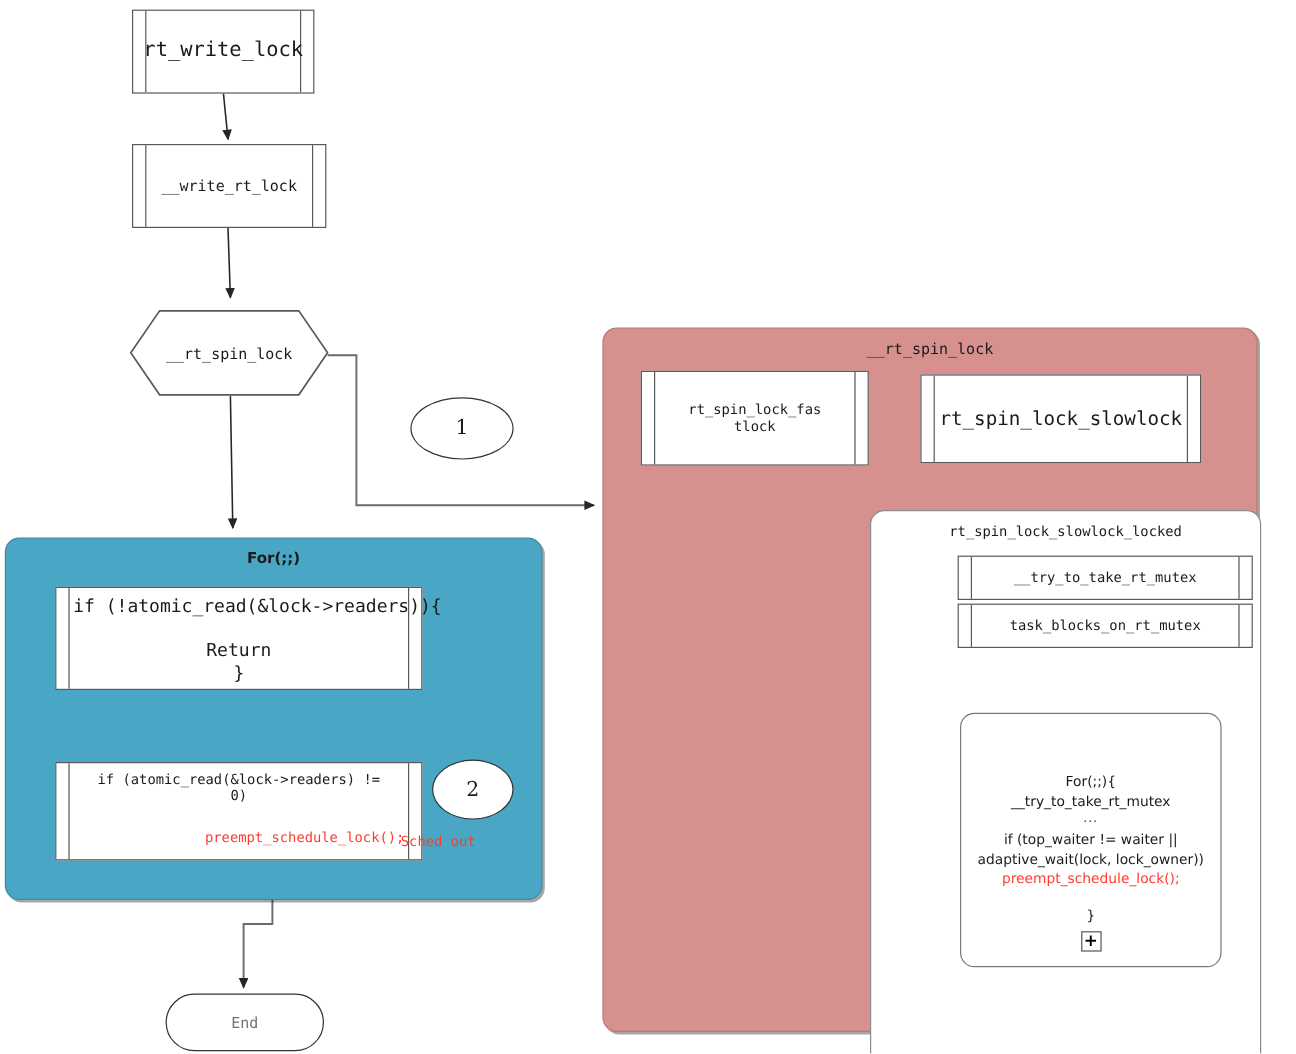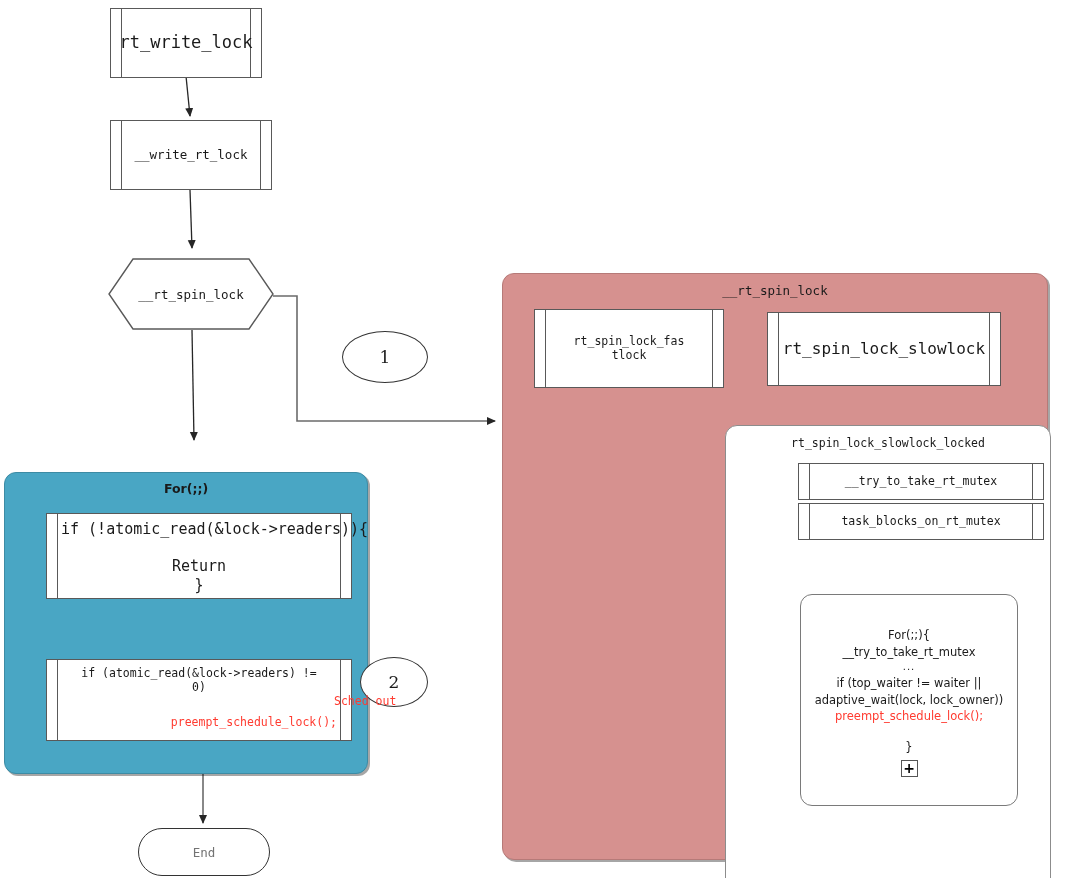--- a/index.html
+++ b/index.html
@@ -221,21 +221,21 @@
     </svg>
     <div class="hexlabel" style="font-size:12.5px;">
       <span>__rt_spin_lock</span>
     </div>
   </div>
 
   <div class="bubble" style="left:342px; top:331px; width:84px; height:50px; font-size:17px;">
     <span>1</span>
   </div>
 
-  <div class="group group-blue" style="left:4px; top:472px; width:364px; height:302px;">
+  <div class="group group-blue" style="left:4px; top:448px; width:448px; height:302px;">
     <div class="grouptitle" style="top:8px; font-family:'DejaVu Sans','Liberation Sans',sans-serif; font-size:12.5px; font-weight:600;">
       <span>For(;;)</span>
     </div>
 
     <div class="codebox" style="left:41px; top:40px; width:306px; height:86px; padding:6px 14px; font-size:15px;">
       <div class="line" style="text-align:left;">if (!atomic_read(&amp;lock-&gt;readers)){</div>
       <div class="line" style="text-align:center; margin-top:18px;">Return</div>
       <div class="line" style="text-align:center;">}</div>
     </div>
 
@@ -278,21 +278,21 @@
       </div>
 
       <div class="subproc" style="position:absolute; left:72px; top:37px; width:216px; height:31px; font-size:11.5px;">
         <span class="txt">__try_to_take_rt_mutex</span>
       </div>
 
       <div class="subproc" style="position:absolute; left:72px; top:77px; width:216px; height:31px; font-size:11.5px;">
         <span class="txt">task_blocks_on_rt_mutex</span>
       </div>
 
-      <div class="codepanel" style="left:74px; top:168px; width:218px; height:212px; padding-top:32px; font-size:11.5px;">
+      <div class="codepanel" style="left:74px; top:168px; width:218px; height:212px; padding-top:48px; font-size:11.5px;">
         <div>For(;;){</div>
         <div>__try_to_take_rt_mutex</div>
         <div style="font-size:10px; letter-spacing:1px;">...</div>
         <div>if (top_waiter != waiter ||</div>
         <div>adaptive_wait(lock, lock_owner))</div>
         <div class="redline">preempt_schedule_lock();</div>
         <div style="margin-top:14px;">}</div>
         <div style="margin-top:4px;">
           <span class="plusbtn">+</span>
         </div>

